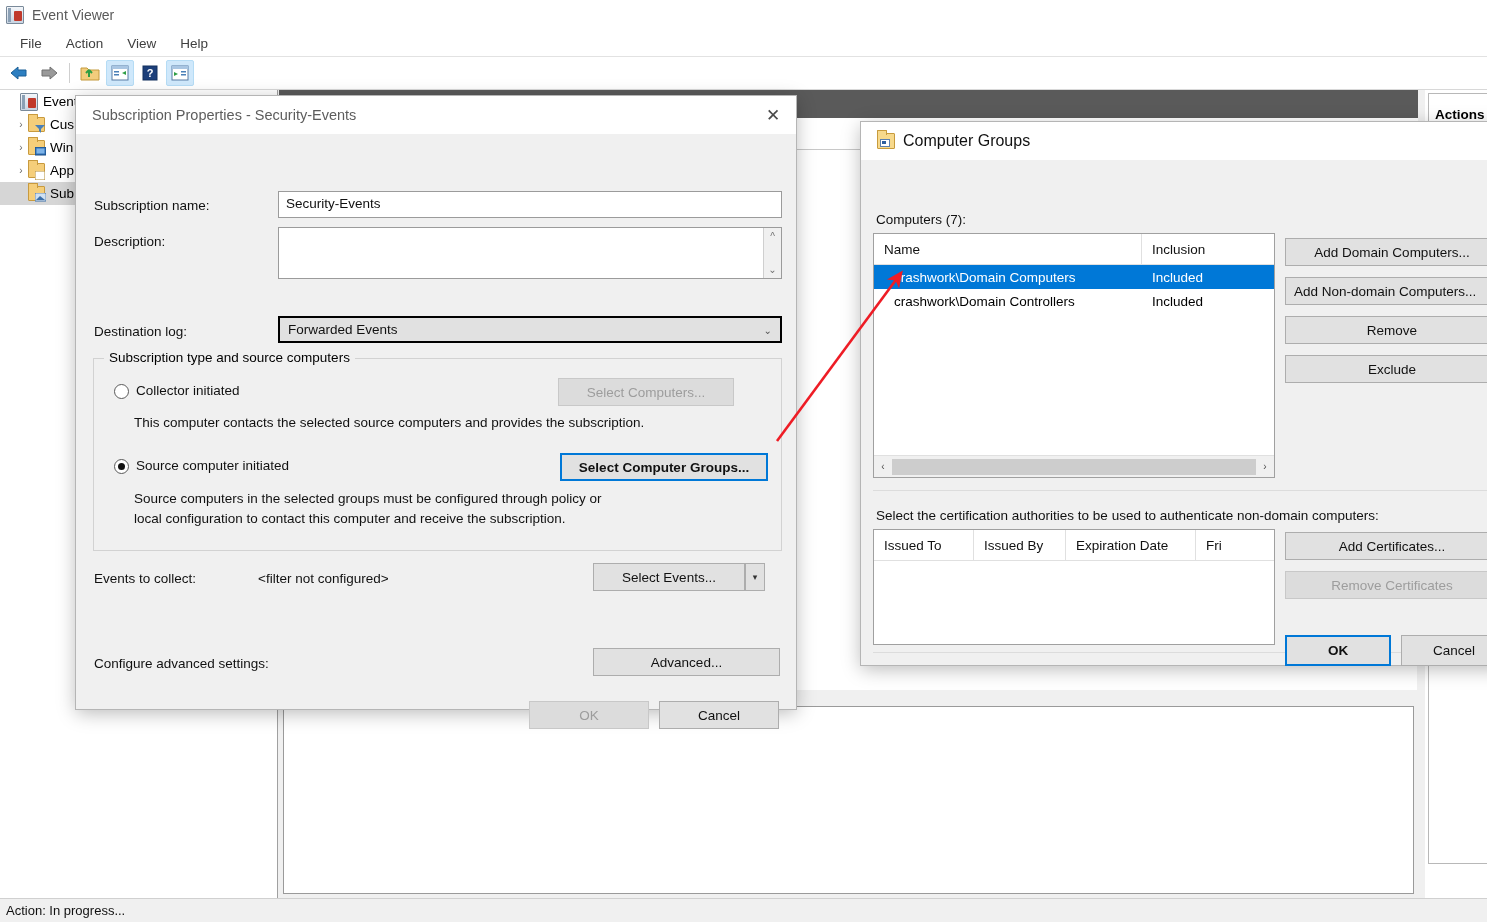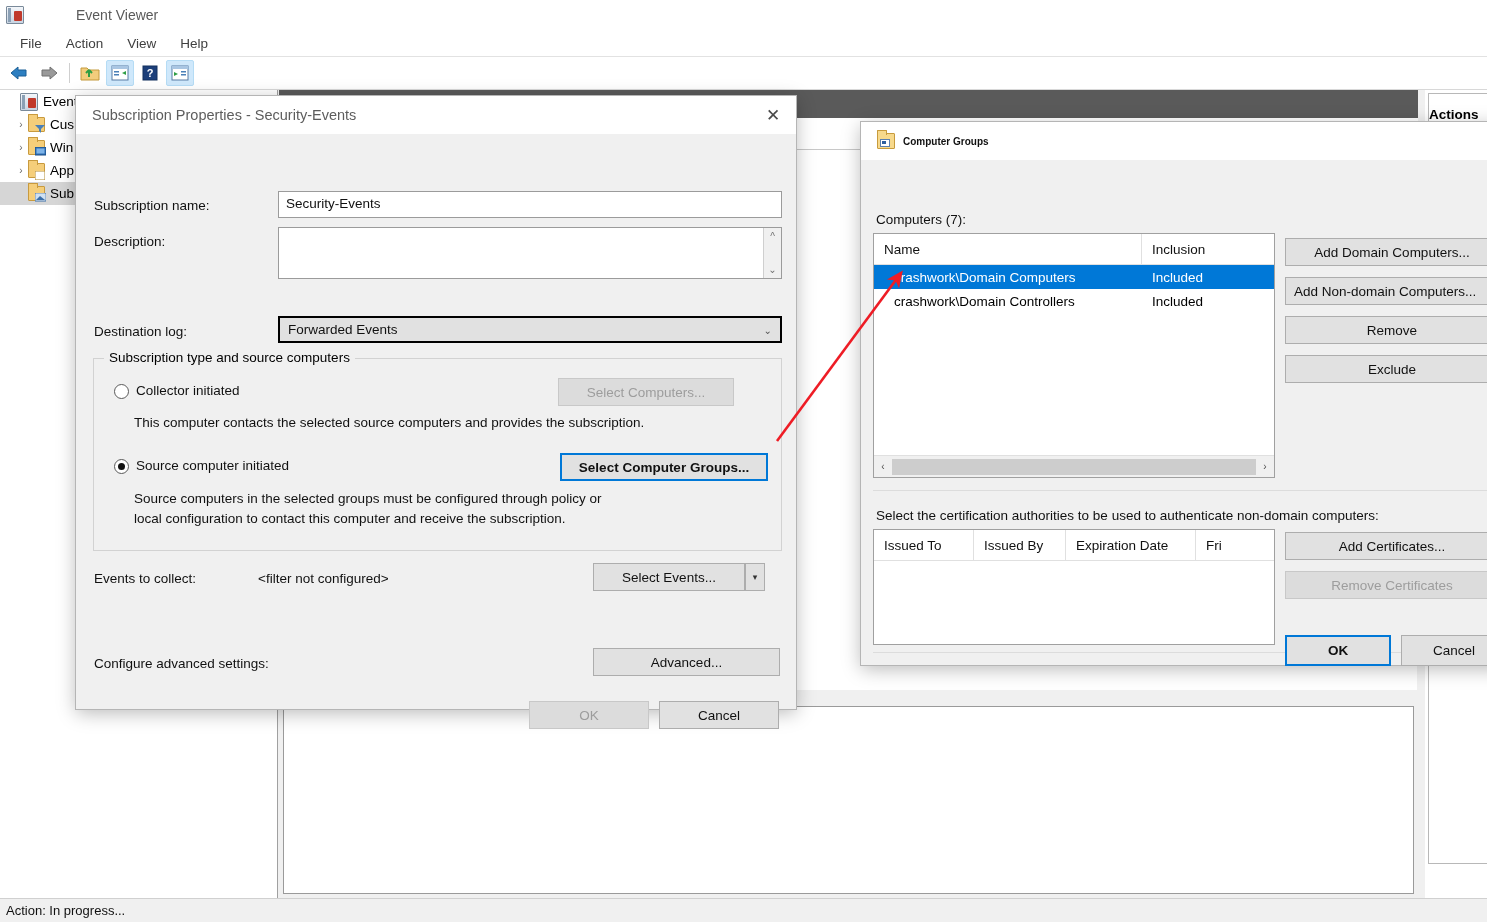--- a/index.html
+++ b/index.html
@@ -13,21 +13,20 @@
     color: #000;
     background: #ffffff;
   }
   #root { position: relative; width: 1487px; height: 922px; background: #ffffff; }
 
   
   .titlebar {
     position: absolute; left: 0; top: 0; width: 1487px; height: 30px;
     background: #ffffff; display: flex; align-items: center; padding-left: 6px;
     box-sizing: border-box;
-    gap: 44px;
   }
   .titlebar .tb-title { color: #5a5a5a; font-size: 14px; margin-left: 8px; }
 
   .app-icon {
     width: 18px; height: 18px; position: relative; display: inline-block;
     background: linear-gradient(180deg,#f3f6fa,#c8d4e2);
     border: 1px solid #7a8a9a; border-radius: 1px; box-sizing: border-box;
   }
   .app-icon:before {
     content: ""; position: absolute; left: 1px; top: 1px; width: 3px; height: 14px;
@@ -104,21 +103,21 @@
     position: absolute; left: 4px; top: 616px; width: 1131px; height: 188px;
     background: #ffffff; border: 1px solid #9a9a9a; box-sizing: border-box;
   }
   .actions-pane {
     position: absolute; left: 1425px; top: 0; width: 62px; height: 808px;
     background: #ffffff; box-sizing: border-box;
   }
   .actions-head {
     position:absolute; left:3px; top:3px; width:59px; height:42px;
     background:#ffffff; border:1px solid #b8b8b8; border-right:none;
-    display:flex; align-items:center; box-sizing:border-box;
+    display:flex; align-items:center; padding-left:6px; box-sizing:border-box;
     font-weight: bold; font-size: 13.5px;
   }
   .actions-body { position:absolute; left:3px; top:29px; width:59px; height:745px;
     background:#ffffff; border:1px solid #b8b8b8; border-right:none; border-top:none; box-sizing:border-box;}
 
   .statusbar {
     position: absolute; left: 0; top: 898px; width: 1487px; height: 24px;
     background: #f0f0f0; border-top: 1px solid #d0d0d0;
     display: flex; align-items: center; padding-left: 6px; box-sizing: border-box;
     font-size: 13px; color: #111;
@@ -127,21 +126,21 @@
   
   .dlg {
     position: absolute; background: #f0f0f0; box-shadow: 0 0 0 1px #b5b5b5, 0 4px 18px rgba(0,0,0,.28);
     box-sizing: border-box;
   }
   .dlg-title {
     height: 38px; background: #ffffff; display: flex; align-items: center;
     padding: 0 0 0 16px; box-sizing: border-box; position: relative;
   }
   .dlg-title .t { color: #5d5d5d; font-size: 14.5px; }
-  .dlg-title .t.dark { color: #111; font-size: 10px; font-weight: bold; }
+  .dlg-title .t.dark { color: #111; font-size: 16px; }
   .dlg-close {
     position: absolute; right: 0; top: 0; width: 46px; height: 38px;
     display: flex; align-items: center; justify-content: center; color: #4a4a4a; font-size: 17px;
   }
 
   #subprops { left: 76px; top: 96px; width: 720px; height: 613px; }
   #subprops .dlg-body { position: absolute; left:0; top:38px; width:720px; height:575px; background:#f0f0f0; }
 
   .lbl { position: absolute; font-size: 13.5px; color: #111; }
   .tbox {

